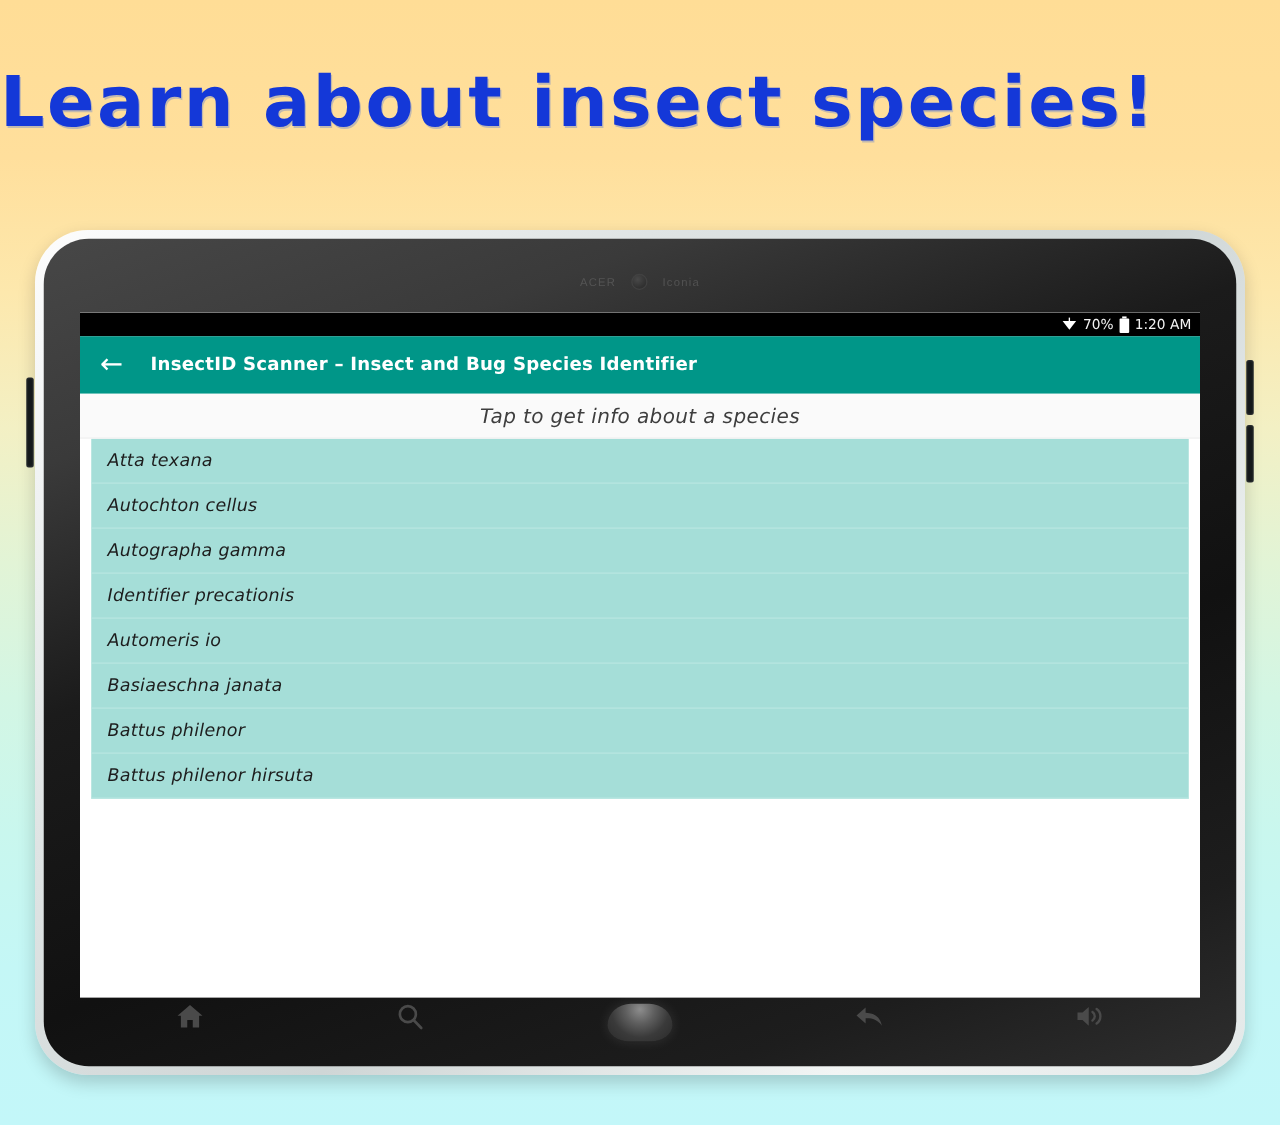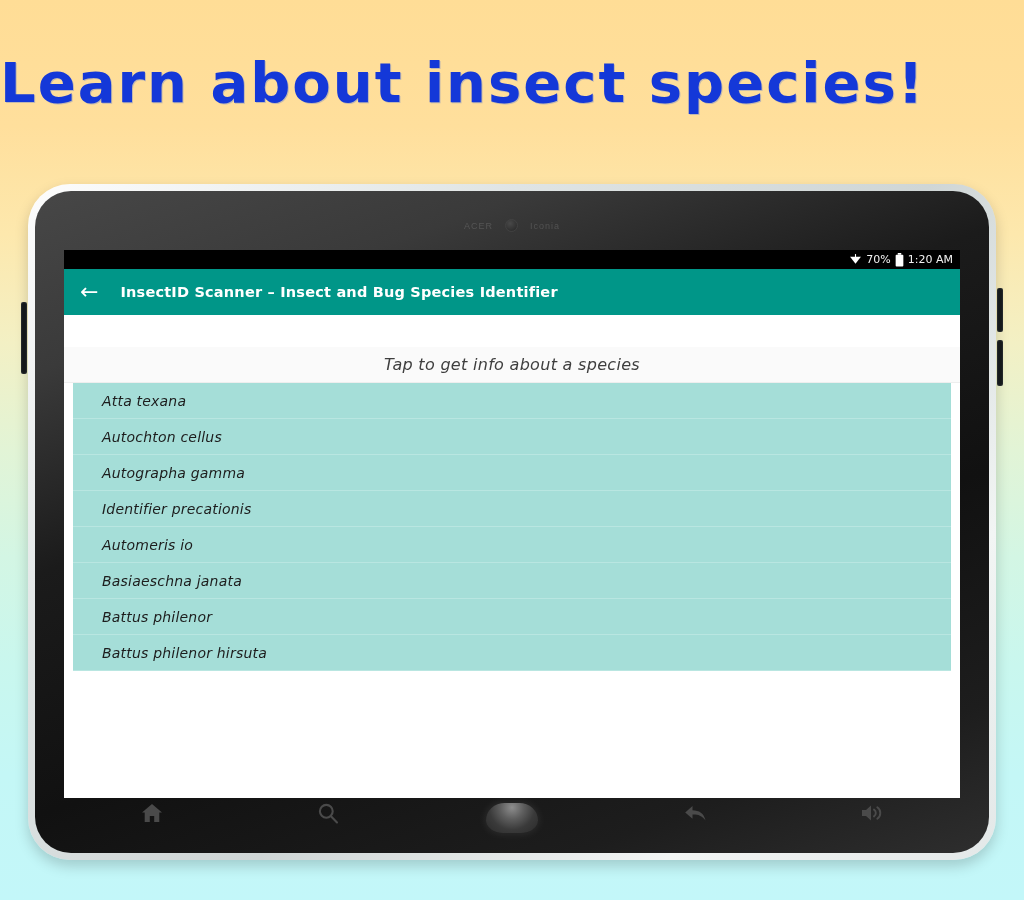--- a/index.html
+++ b/index.html
@@ -156,21 +156,20 @@
   }
 
   
   .subtitle-bar {
     height: 36px;
     background: #fafafa;
     display: flex;
     align-items: center;
     justify-content: center;
     border-bottom: 1px solid #eeeeee;
-    margin-top: 32px;
   }
   .subtitle-bar .st-text {
     font-family: "DejaVu Sans", sans-serif;
     font-style: italic;
     font-size: 16px;
     color: #3e3e3e;
     letter-spacing: 0.3px;
   }
 
   
@@ -179,21 +178,21 @@
     padding-left: 9px;
     padding-right: 9px;
     height: calc(100% - 101px);
     overflow: hidden;
   }
   .species-row {
     height: 36px;
     background: #a5ded8;
     display: flex;
     align-items: center;
-    padding-left: 29px;
+    padding-left: 13px;
     border-bottom: 1px solid #b9e6e1;
     cursor: pointer;
   }
   .species-row .sp-name {
     font-family: "DejaVu Sans", sans-serif;
     font-style: italic;
     font-size: 14px;
     color: #1d1d1d;
     letter-spacing: 0.2px;
     white-space: nowrap;

